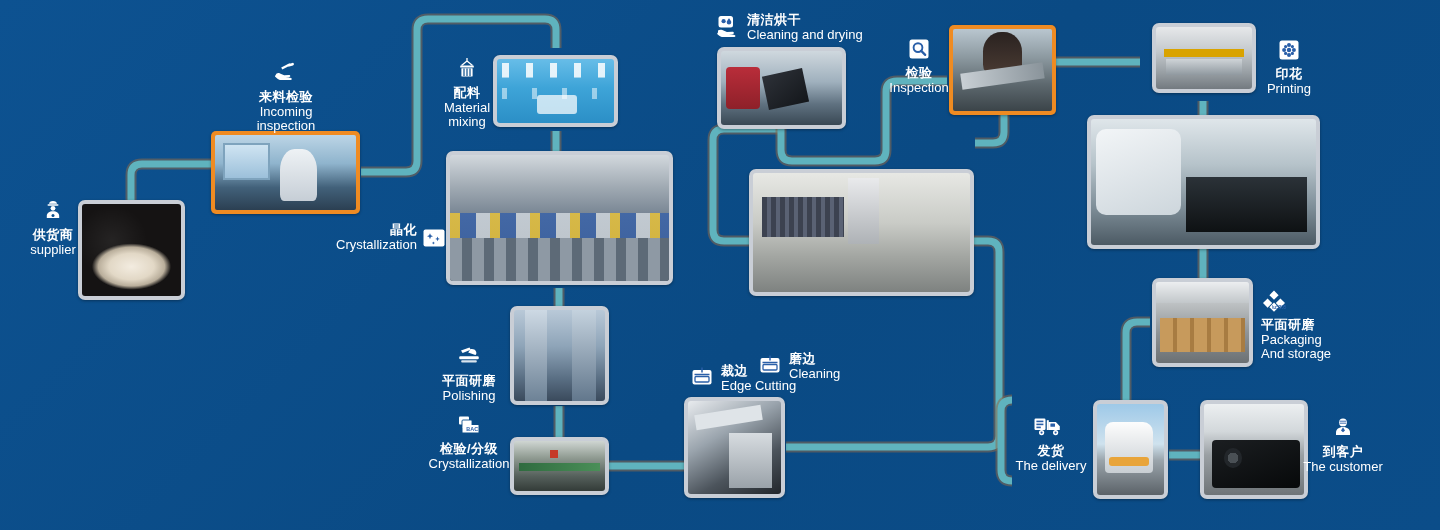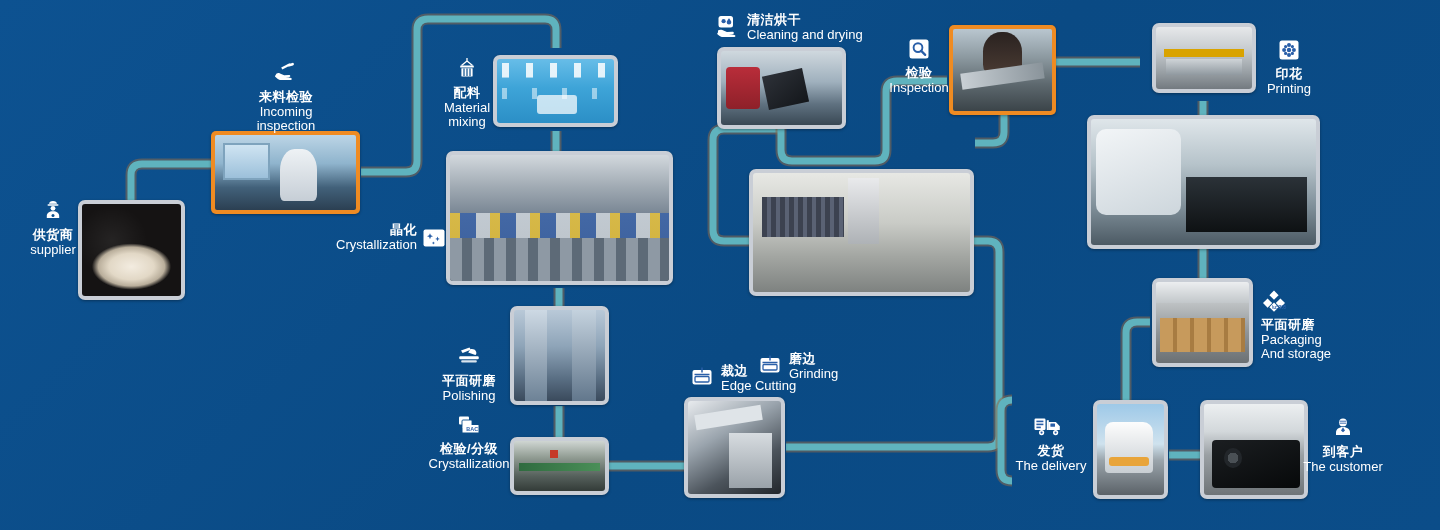--- a/index.html
+++ b/index.html
@@ -404,21 +404,21 @@
         <rect x="3.5" y="6" width="19" height="14.5" rx="2" fill="#fff"></rect>
         <g stroke="#2a5fa8" stroke-width="1.5">
             <path d="M13 3.5v5"></path>
             <path d="M5.5 10.5h15"></path>
           </g>
         <rect x="6" y="12.5" width="14" height="5.5" rx="1" fill="none" stroke="#2a5fa8" stroke-width="1.3"></rect>
       </svg>
     </span>
     <span>
       <div class="cn">磨边</div>
-      <div class="en">Grinding</div>
+      <div class="en">Cleaning</div>
     </span>
   </div>
 
   <div class="node row" style="left:715px; top:13px;">
     <span class="ico">
       <svg viewBox="0 0 26 26">
         <rect x="3.5" y="3" width="14.5" height="11.5" rx="2.5" fill="#fff"></rect>
         <circle cx="8.6" cy="8.2" r="2.1" fill="#2a5fa8"></circle>
         <path d="M14 5.2c1.5 2 2.3 3.2 2.3 4.1a2.3 2.3 0 1 1-4.6 0c0-.9.8-2.1 2.3-4.1z" fill="#2a5fa8"></path>
         <path d="M3 17.5c1.4-1.1 3-1 4.3-.4l4.6 2 5.3-.3c1 0 1.7.5 1.7 1.2s-.7 1.2-1.7 1.2l-3.5.1 5 .4c1.1.1 1.7.6 1.7 1.2s-.6 1.1-1.8 1.1H8.1c-1.6 0-2.7-.4-3.8-1.3l-1.6-1.3c-.7-.6-.6-1.4.3-1.9z" fill="#fff"></path>

